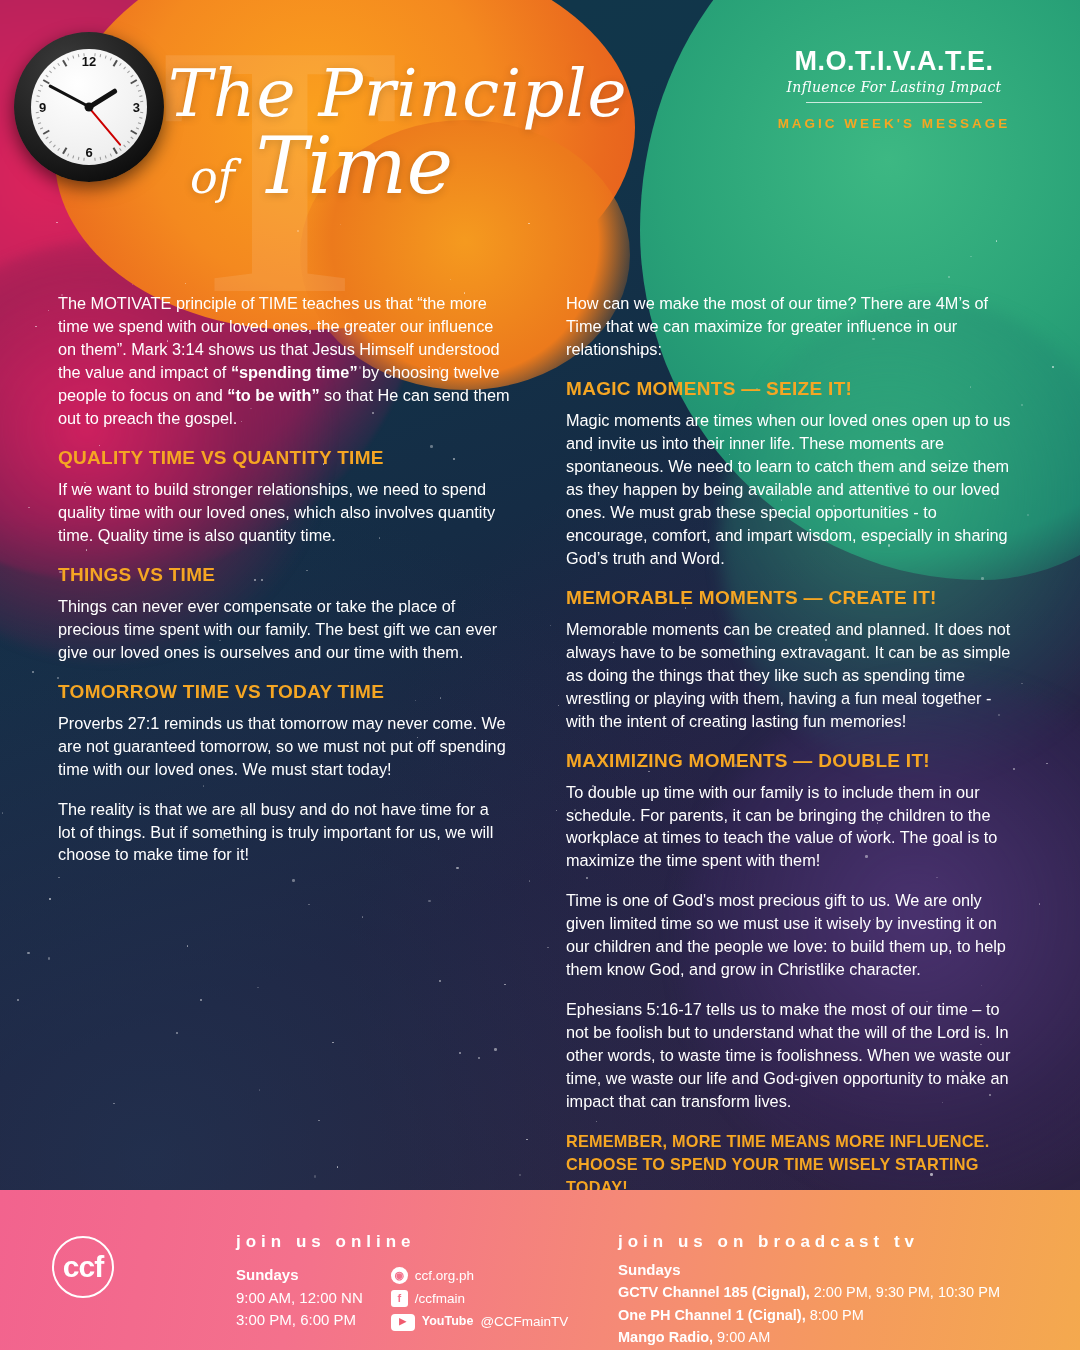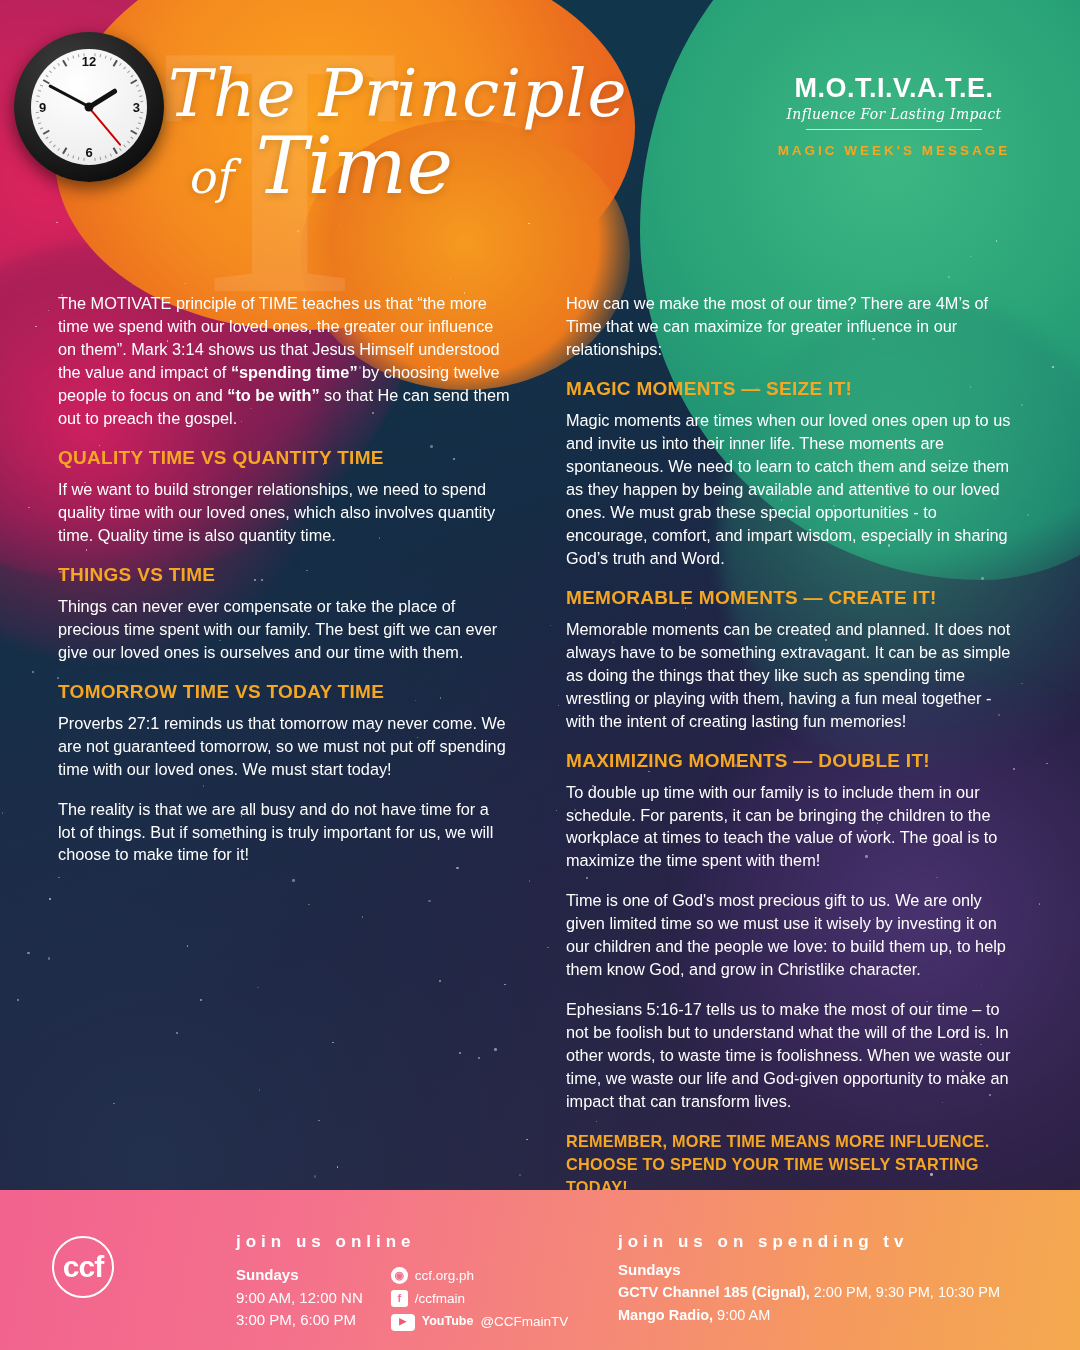--- a/index.html
+++ b/index.html
@@ -134,21 +134,20 @@
   .title-line1 { font-size: 66px; letter-spacing: 1px; }
   .title-line2 { font-size: 66px; margin-left: 22px; margin-top: 4px; }
   .title-line2 .of { font-size: 46px; }
   .title-line2 .time { font-size: 78px; }
 
   
   .brand { position: absolute; right: 56px; top: 46px; text-align: center; width: 260px; }
   .brand-name {
     color: #fff; font-size: 27px; font-weight: 700; letter-spacing: .5px;
     font-family: "Liberation Sans", sans-serif;
-    margin-top: 27px;
   }
   .brand-tag {
     color: #fff; font-size: 14px; font-family: "DejaVu Serif", serif; font-style: italic;
     margin-top: 2px; letter-spacing: .3px;
   }
   .brand-rule { width: 176px; height: 1px; background: rgba(255,255,255,.75); margin: 7px auto 0; }
   .brand-sub {
     margin-top: 13px; color: #f5a623; font-size: 13.5px; font-weight: 700; letter-spacing: 3px;
   }
 
@@ -533,28 +532,32 @@
           <div class="soc-row">
             <span class="soc-icon yt">▶</span>
             <span class="yt-label">YouTube</span>
             <span>@CCFmainTV</span>
           </div>
         </div>
       </div>
     </div>
 
     <div class="f-tv">
-      <div class="foot-head">join us on spending tv</div>
+      <div class="foot-head">join us on broadcast tv</div>
       <div class="tv-lines">
         <div class="f-sub">Sundays</div>
         <div>
           <b>GCTV Channel 185 (Cignal),</b>
           <span>2:00 PM, 9:30 PM, 10:30 PM</span>
         </div>
         <div>
+          <b>One PH Channel 1 (Cignal),</b>
+          <span>8:00 PM</span>
+        </div>
+        <div>
           <b>Mango Radio,</b>
           <span>9:00 AM</span>
         </div>
       </div>
     </div>
   </div>
 
 </div>
 
 </body></html>

